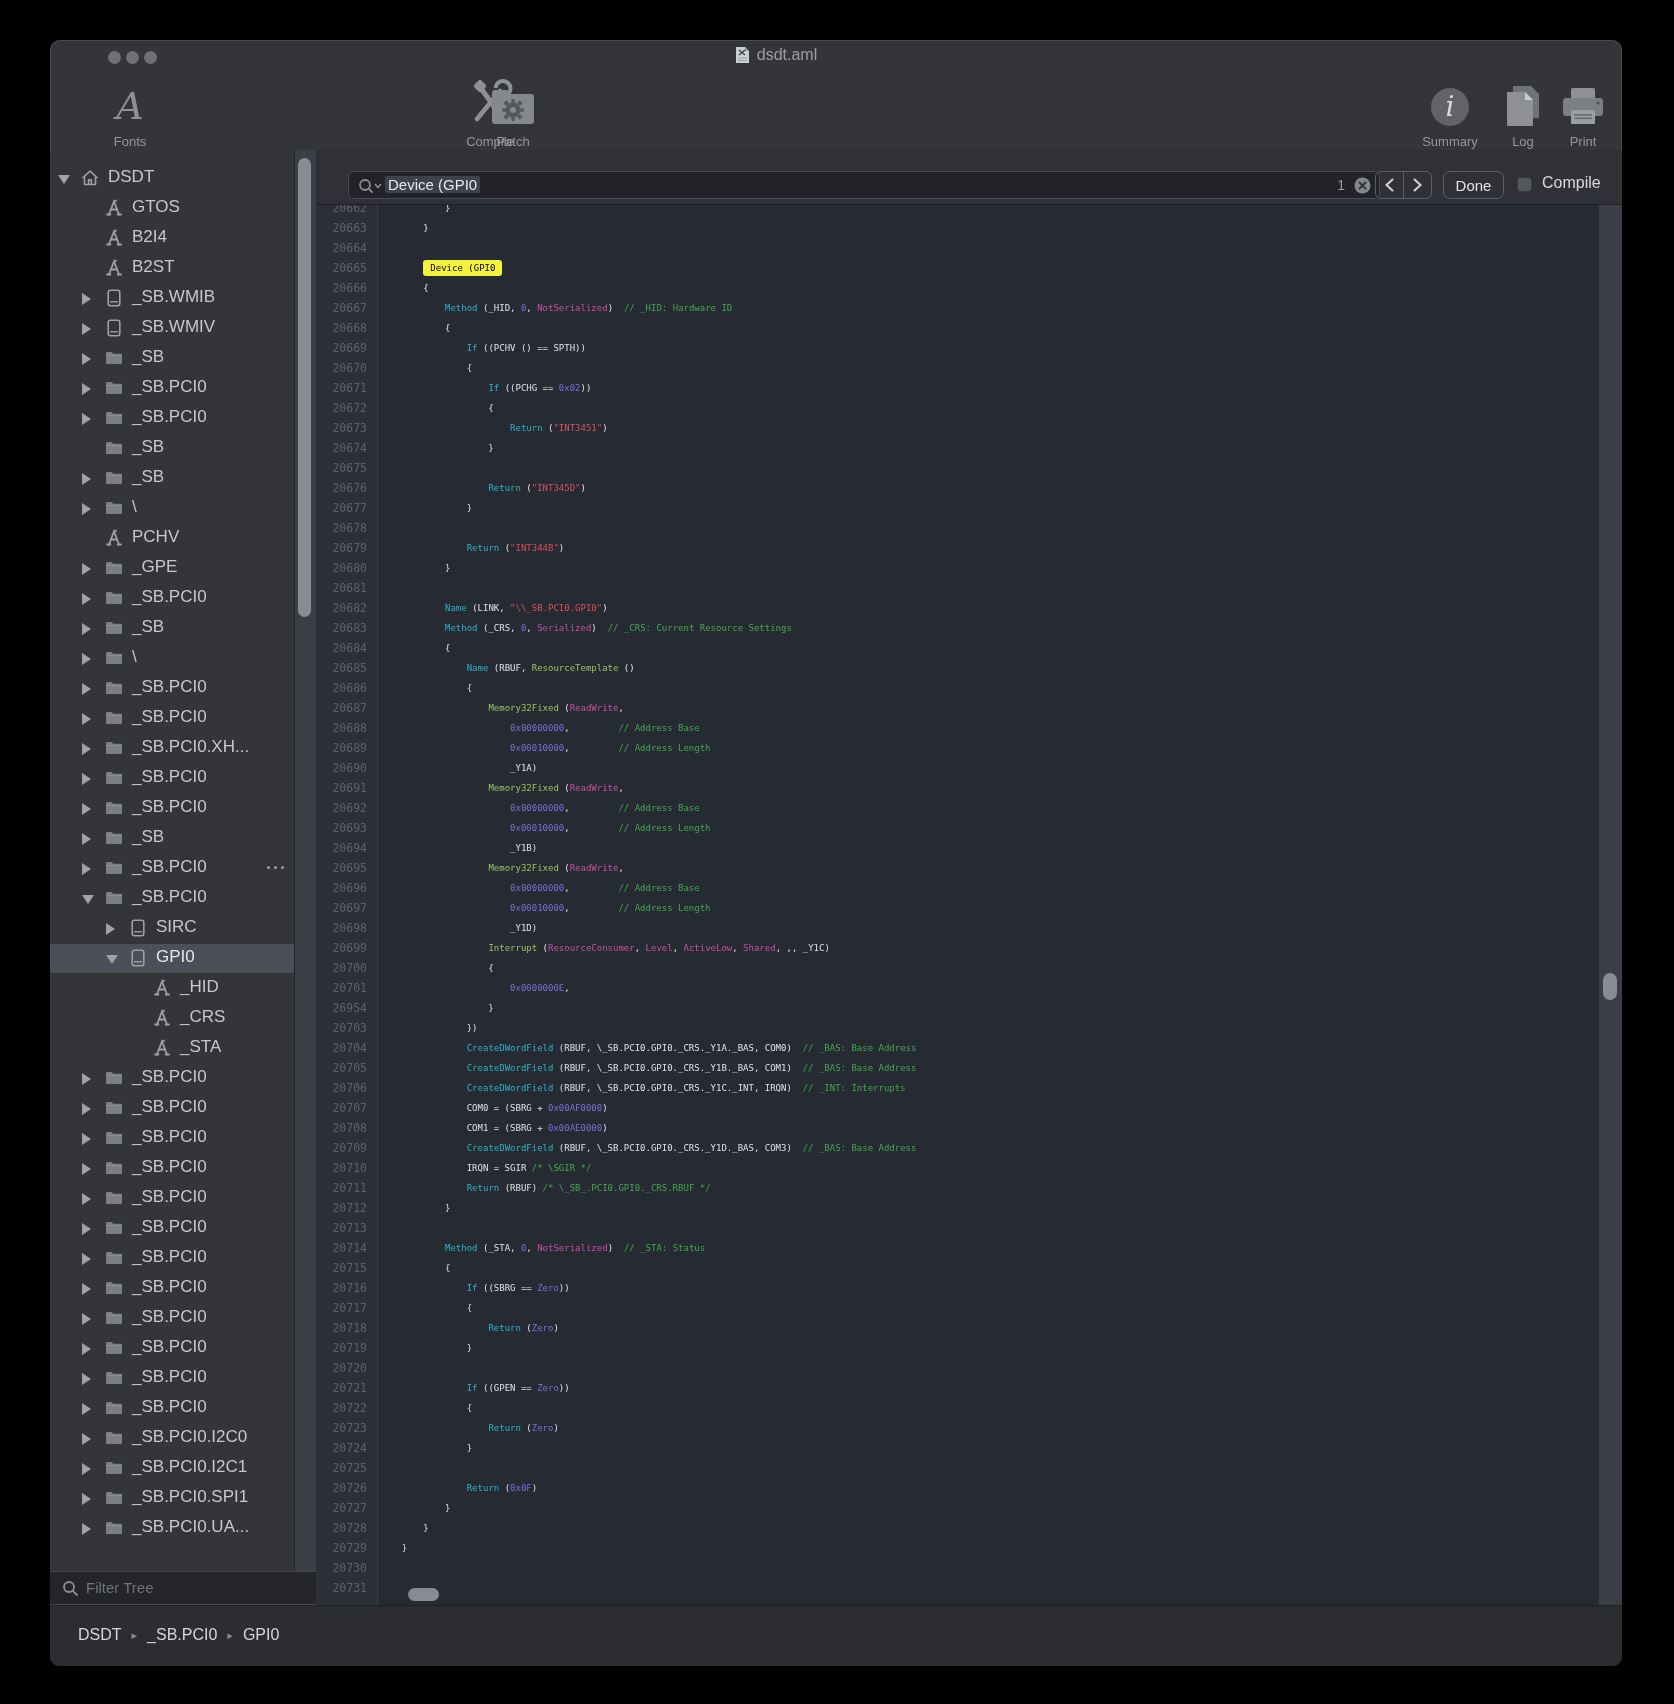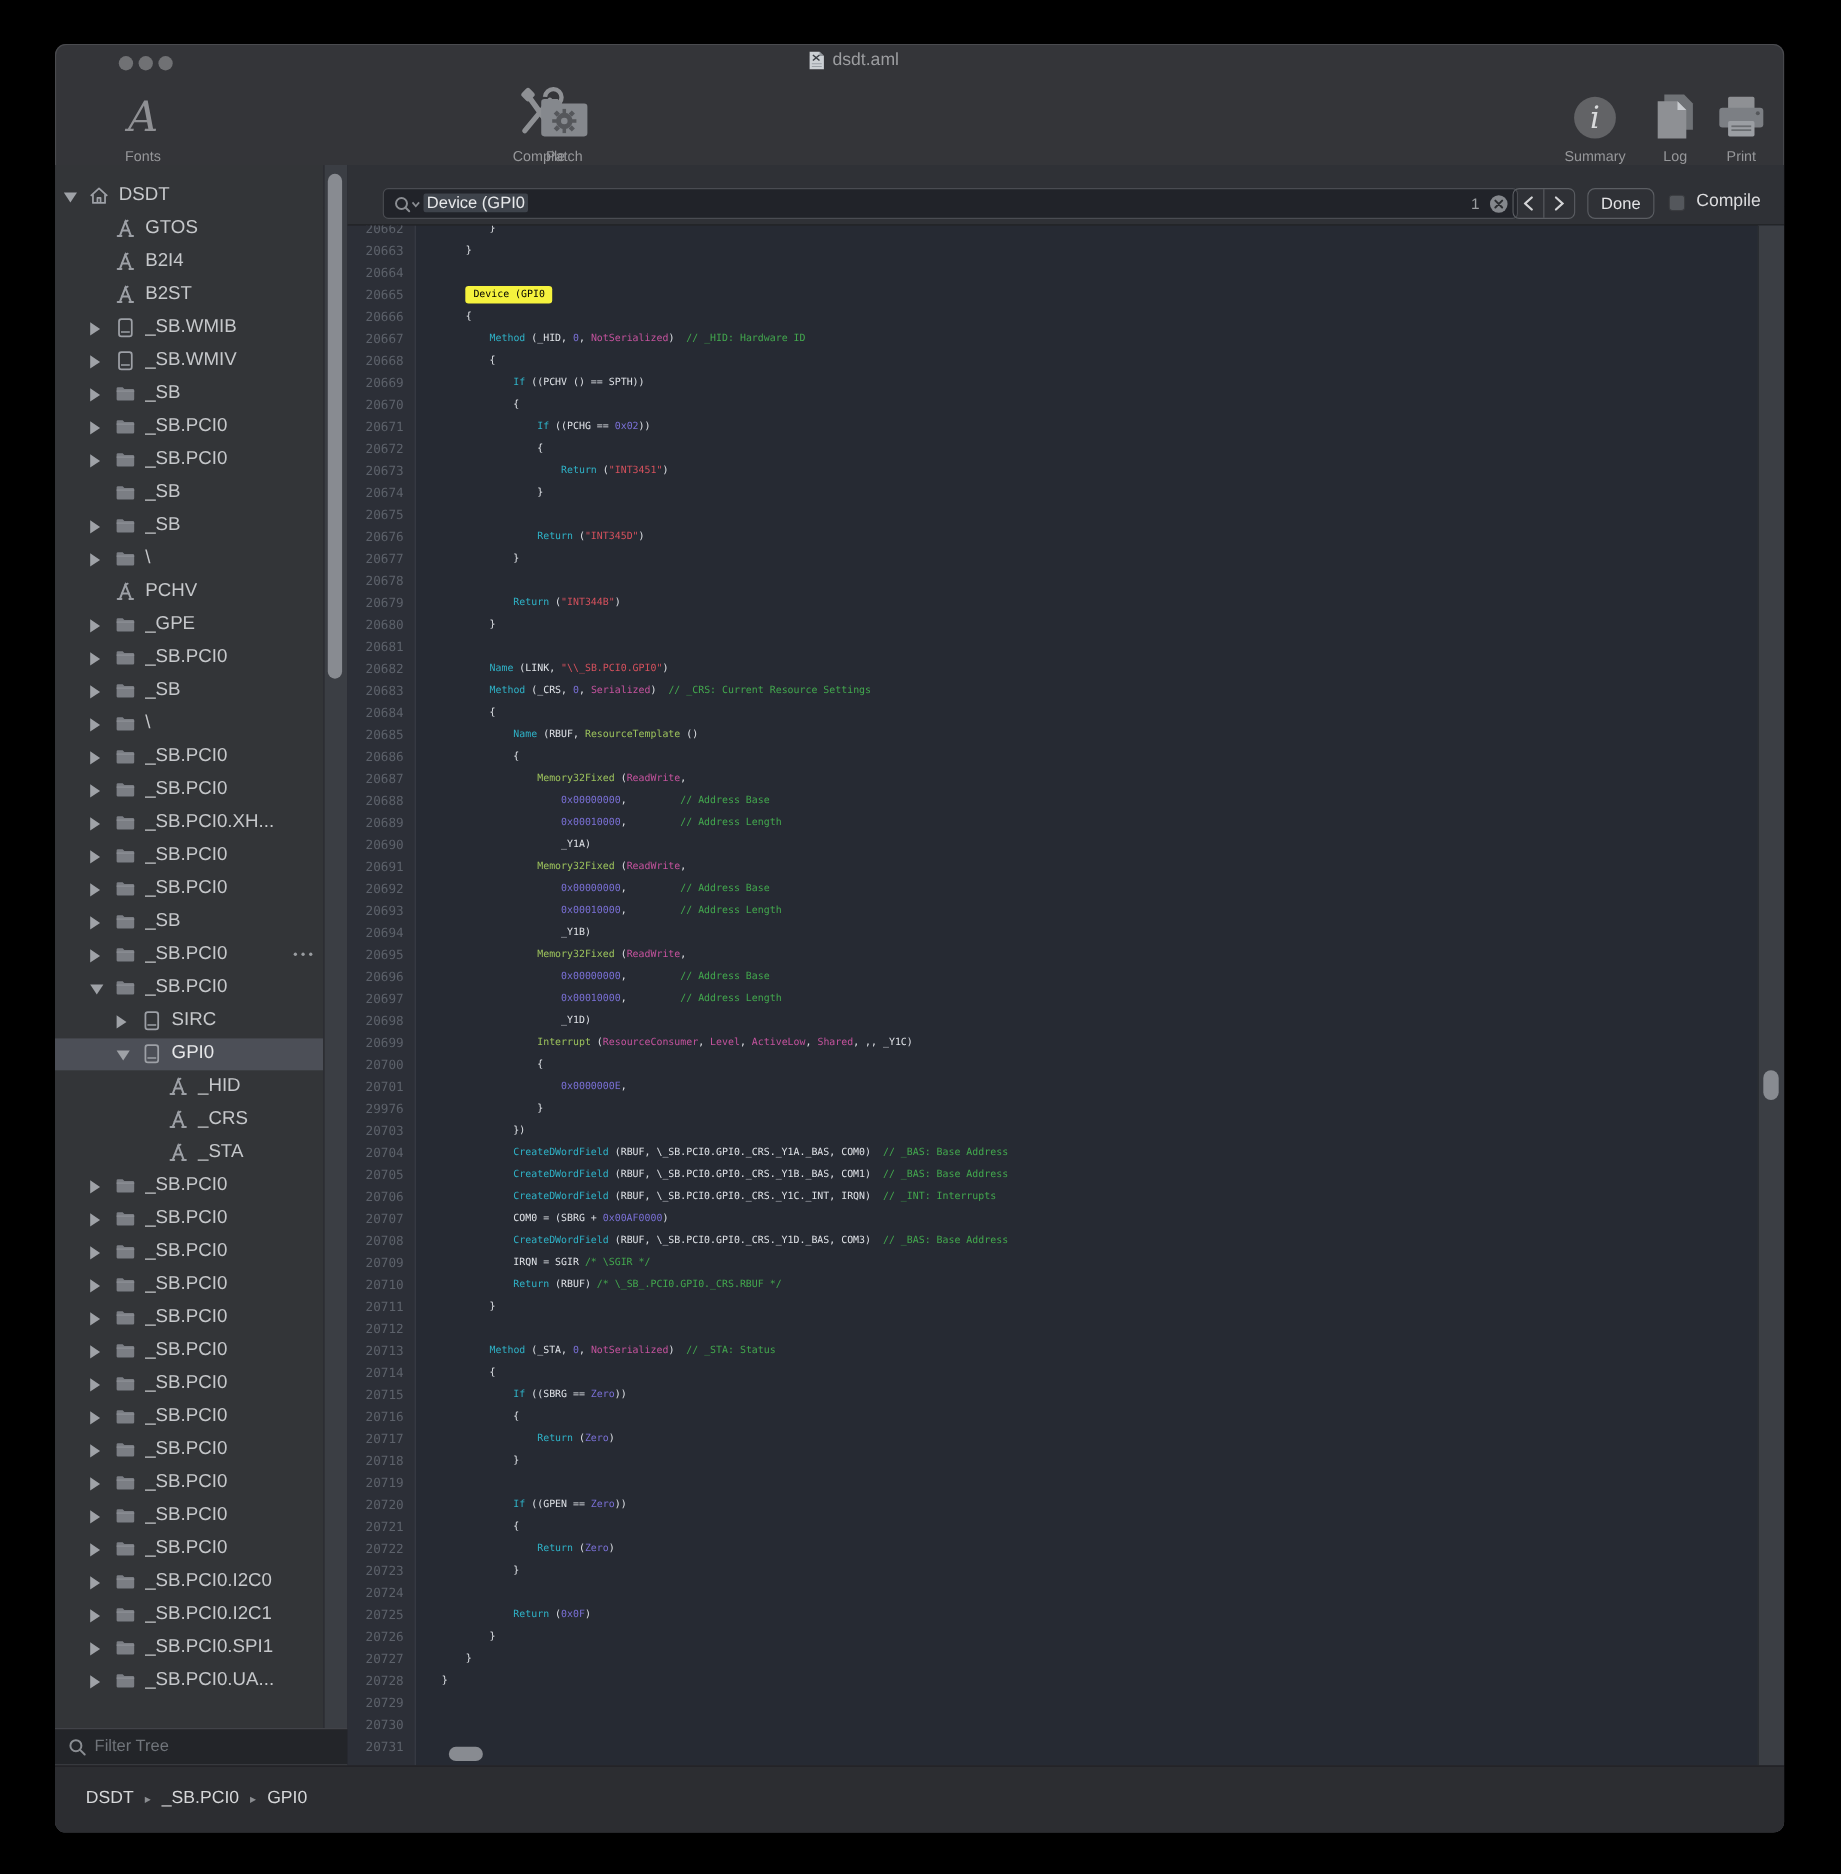--- a/index.html
+++ b/index.html
@@ -753,21 +753,21 @@
               <div class="lnum">20692</div>
               <div class="lnum">20693</div>
               <div class="lnum">20694</div>
               <div class="lnum">20695</div>
               <div class="lnum">20696</div>
               <div class="lnum">20697</div>
               <div class="lnum">20698</div>
               <div class="lnum">20699</div>
               <div class="lnum">20700</div>
               <div class="lnum">20701</div>
-              <div class="lnum">29976</div>
+              <div class="lnum">26954</div>
               <div class="lnum">20703</div>
               <div class="lnum">20704</div>
               <div class="lnum">20705</div>
               <div class="lnum">20706</div>
               <div class="lnum">20707</div>
               <div class="lnum">20708</div>
               <div class="lnum">20709</div>
               <div class="lnum">20710</div>
               <div class="lnum">20711</div>
               <div class="lnum">20712</div>
@@ -833,20 +833,21 @@
               <div class="cline"><span class="sp">                        _Y1D)</span></div>
               <div class="cline"><span class="sp">                    </span><span class="sr">Interrupt</span><span class="sp"> (</span><span class="sa">ResourceConsumer</span><span class="sp">, </span><span class="sa">Level</span><span class="sp">, </span><span class="sa">ActiveLow</span><span class="sp">, </span><span class="sa">Shared</span><span class="sp">, ,, _Y1C)</span></div>
               <div class="cline"><span class="sp">                    {</span></div>
               <div class="cline"><span class="sp">                        </span><span class="sn">0x0000000E</span><span class="sp">,</span></div>
               <div class="cline"><span class="sp">                    }</span></div>
               <div class="cline"><span class="sp">                })</span></div>
               <div class="cline"><span class="sp">                </span><span class="sk">CreateDWordField</span><span class="sp"> (RBUF, \_SB.PCI0.GPI0._CRS._Y1A._BAS, COM0)  </span><span class="sc">// _BAS: Base Address</span></div>
               <div class="cline"><span class="sp">                </span><span class="sk">CreateDWordField</span><span class="sp"> (RBUF, \_SB.PCI0.GPI0._CRS._Y1B._BAS, COM1)  </span><span class="sc">// _BAS: Base Address</span></div>
               <div class="cline"><span class="sp">                </span><span class="sk">CreateDWordField</span><span class="sp"> (RBUF, \_SB.PCI0.GPI0._CRS._Y1C._INT, IRQN)  </span><span class="sc">// _INT: Interrupts</span></div>
               <div class="cline"><span class="sp">                COM0 = (SBRG + </span><span class="sn">0x00AF0000</span><span class="sp">)</span></div>
+              <div class="cline"><span class="sp">                COM1 = (SBRG + </span><span class="sn">0x00AE0000</span><span class="sp">)</span></div>
               <div class="cline"><span class="sp">                </span><span class="sk">CreateDWordField</span><span class="sp"> (RBUF, \_SB.PCI0.GPI0._CRS._Y1D._BAS, COM3)  </span><span class="sc">// _BAS: Base Address</span></div>
               <div class="cline"><span class="sp">                IRQN = SGIR </span><span class="sc">/* \SGIR */</span></div>
               <div class="cline"><span class="sp">                </span><span class="sk">Return</span><span class="sp"> (RBUF) </span><span class="sc">/* \_SB_.PCI0.GPI0._CRS.RBUF */</span></div>
               <div class="cline"><span class="sp">            }</span></div>
               <div class="cline"></div>
               <div class="cline"><span class="sp">            </span><span class="sk">Method</span><span class="sp"> (_STA, </span><span class="sn">0</span><span class="sp">, </span><span class="sa">NotSerialized</span><span class="sp">)  </span><span class="sc">// _STA: Status</span></div>
               <div class="cline"><span class="sp">            {</span></div>
               <div class="cline"><span class="sp">                </span><span class="sk">If</span><span class="sp"> ((SBRG == </span><span class="sn">Zero</span><span class="sp">))</span></div>
               <div class="cline"><span class="sp">                {</span></div>
               <div class="cline"><span class="sp">                    </span><span class="sk">Return</span><span class="sp"> (</span><span class="sn">Zero</span><span class="sp">)</span></div>

